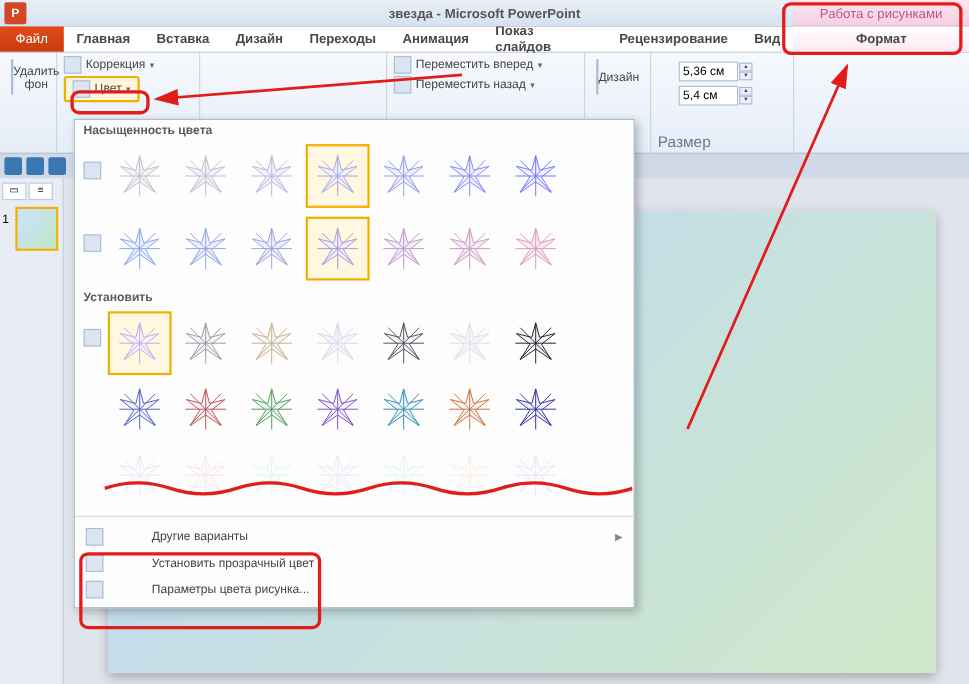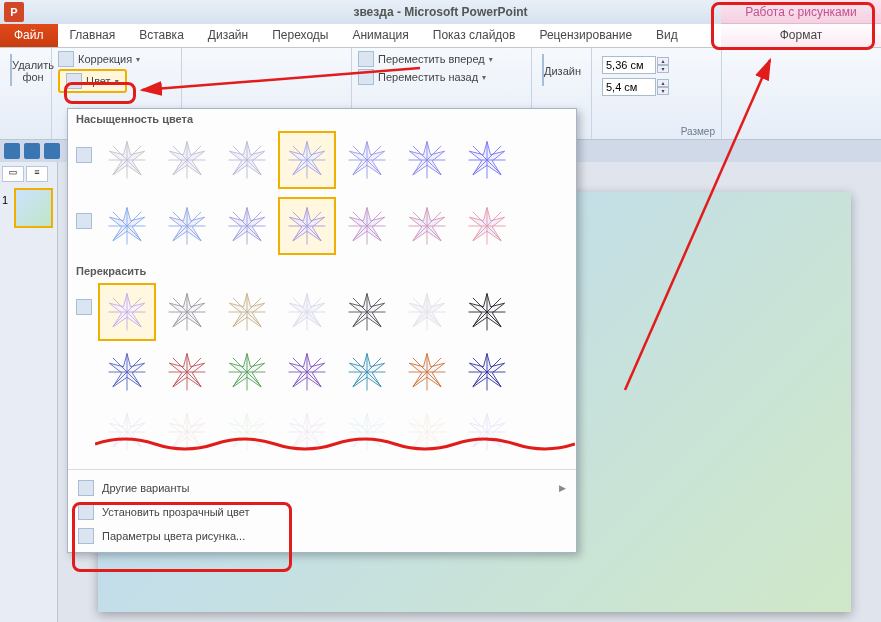--- a/index.html
+++ b/index.html
@@ -9,37 +9,37 @@
   .titlebar { height: 24px; background: linear-gradient(#e9eff7,#d6e2f0); display: flex; align-items: center; position: relative; font-size: 12px; color: #555; }
   .titlebar .ppt-icon { width: 20px; height: 20px; margin: 0 4px; background: #d24726; color: #fff; font-size: 11px; font-weight: bold; display: flex; align-items: center; justify-content: center; border-radius: 2px; }
   .titlebar .title { position: absolute; left: 50%; transform: translateX(-50%); font-weight: bold; }
   .titlebar .win-controls { margin-left: auto; display: flex; }
   .titlebar .win-btn { width: 30px; height: 18px; border: 1px solid #aaa; background: #f0f0f0; margin-left: 2px; font-size: 10px; display: flex; align-items: center; justify-content: center; }
   .context-tab-title { position: absolute; right: 0; top: 0; width: 160px; text-align: center; font-size: 12px; color: #c3528f; background: linear-gradient(#fbe6f0,#f5d0e2); border-bottom: 1px solid #e6b5cf; height: 24px; line-height: 24px; }
 
   
   .tabs { height: 24px; background: #fff; display: flex; align-items: flex-end; border-bottom: 1px solid #c5c5c5; font-size: 12px; }
   .file-tab { background: linear-gradient(#e24a1a,#c73d10); color: #fff; padding: 4px 14px; height: 24px; display: flex; align-items: center; }
-  .tab { padding: 4px 12px; color: #484848; height: 24px; display: flex; align-items: center; }
+  .tab { padding: 4px 12px; color: #484848; height: 24px; display: flex; align-items: center; font-weight: bold; }
   .tab.context { background: linear-gradient(#fff,#fce9f2); }
 
   
   .ribbon { height: 92px; background: linear-gradient(#f6f9fd,#e6edf7); border-bottom: 1px solid #b9c6d8; display: flex; font-size: 11px; color: #444; position: relative; }
   .ribbon-group { border-right: 1px solid #c9d4e2; padding: 2px 6px 0 6px; display: flex; flex-direction: column; height: 100%; }
-  .ribbon-group-label { text-align: right; font-size: 10px; color: #6a7a90; margin-top: auto; padding-bottom: 2px; }
+  .ribbon-group-label { text-align: left; font-size: 14px; color: #6a7a90; margin-top: auto; padding-bottom: 2px; }
   .big-btn { display: flex; flex-direction: row; align-items: center; padding: 4px 4px; text-align: center; }
   .big-btn .ico { width: 32px; height: 32px; background: #dbe5f1; border: 1px solid #a8bdd6; margin-bottom: 2px; }
   .small-row { display: flex; align-items: center; padding: 1px 0; }
   .small-row .ico { width: 16px; height: 16px; background: #dbe5f1; border: 1px solid #a8bdd6; margin-right: 4px; }
   .drop-arrow { margin-left: 4px; font-size: 8px; color: #666; }
 
   .color-btn { border: 2px solid #f0b000; background: #fff6dc; padding: 2px 6px; border-radius: 3px; display: flex; align-items: center; }
 
   .size-input { display: flex; align-items: center; }
-  .size-input input { width: 54px; height: 18px; font-size: 11px; border: 1px solid #abc; padding: 0 3px; }
+  .size-input input { width: 54px; height: 18px; font-size: 11px; border: 1px solid #abc; padding: 0 3px; margin-left: 15px; }
   .spinner { display: flex; flex-direction: column; margin-left: 1px; }
   .spinner div { width: 12px; height: 8px; border: 1px solid #abc; background: #eef; font-size: 6px; text-align: center; line-height: 6px; }
 
   
   .qat { height: 22px; background: #cfd9e8; display: flex; align-items: center; padding: 0 4px; gap: 4px; }
   .qat .ico { width: 16px; height: 16px; background: #3a76b1; border-radius: 2px; }
 
   
   .workspace { position: absolute; top: 162px; left: 0; right: 0; bottom: 0; background: #eef; display: flex; }
   .slide-panel { width: 58px; background: #e8edf5; border-right: 1px solid #b9c6d8; padding-top: 4px; }
@@ -54,21 +54,21 @@
 
   
   .dropdown { position: absolute; left: 67px; top: 108px; width: 510px; background: #fdfdfd; border: 1px solid #a7b4c5; box-shadow: 3px 3px 8px rgba(0,0,0,.25); font-size: 11px; color: #444; z-index: 50; }
   .dd-section-title { padding: 4px 8px; font-weight: bold; color: #5a5a5a; }
   .dd-grid { display: flex; padding: 2px 6px 6px 30px; gap: 2px; flex-wrap: wrap; }
   .dd-indent-icon { position: absolute; left: 8px; width: 16px; height: 16px; background: #dbe5f1; border: 1px solid #a8bdd6; }
   .swatch { width: 58px; height: 58px; display: flex; align-items: center; justify-content: center; }
   .swatch.sel { border: 2px solid #f0b000; background: #fff7e0; }
   .star { width: 44px; height: 44px; position: relative; }
   .dd-sep { height: 1px; background: #dcdcdc; margin: 2px 0; }
-  .dd-item { display: flex; align-items: center; padding: 4px 10px; }
+  .dd-item { display: flex; align-items: center; padding: 4px 10px; gap: 36px; }
   .dd-item .ico { width: 16px; height: 16px; margin-right: 8px; background: #dbe5f1; border: 1px solid #a8bdd6; }
   .dd-item .more { margin-left: auto; font-size: 9px; color: #888; }
   .dd-bottom-group { padding: 4px 0; }
 
   
   .anno { position: absolute; border: 3px solid #e21b1b; border-radius: 8px; pointer-events: none; z-index: 100; }
   .arrow-svg { position: absolute; top: 0; left: 0; pointer-events: none; z-index: 99; }
   .squiggle { position: absolute; z-index: 101; }
 
   
@@ -327,21 +327,21 @@
         <div class="swatch">
           <div class="star"><svg viewBox="0 0 100 100">
               <g stroke="#e8909c" stroke-width="2" fill="#eef" opacity="0.95">
     <path d="M50 8 L58 38 L90 30 L62 52 L82 84 L50 62 L18 84 L38 52 L10 30 L42 38 Z"></path>
     <path d="M50 8 L50 92 M8 50 L92 50 M18 18 L82 82 M82 18 L18 82"></path>
               </g>
             </svg></div>
         </div>
       </div>
   </div>
-  <div class="dd-section-title">Перекрасить</div>
+  <div class="dd-section-title">Установить</div>
   <div style="position:relative">
     <div class="dd-indent-icon" style="top:18px"></div>
     <div class="dd-grid" id="grid-recolor">
         <div class="swatch sel">
           <div class="star"><svg viewBox="0 0 100 100">
               <g stroke="#c8a8e0" stroke-width="2" fill="#f4f4fb" opacity="1">
     <path d="M50 8 L58 38 L90 30 L62 52 L82 84 L50 62 L18 84 L38 52 L10 30 L42 38 Z"></path>
     <path d="M50 8 L50 92 M8 50 L92 50 M18 18 L82 82 M82 18 L18 82"></path>
               </g>
             </svg></div>

